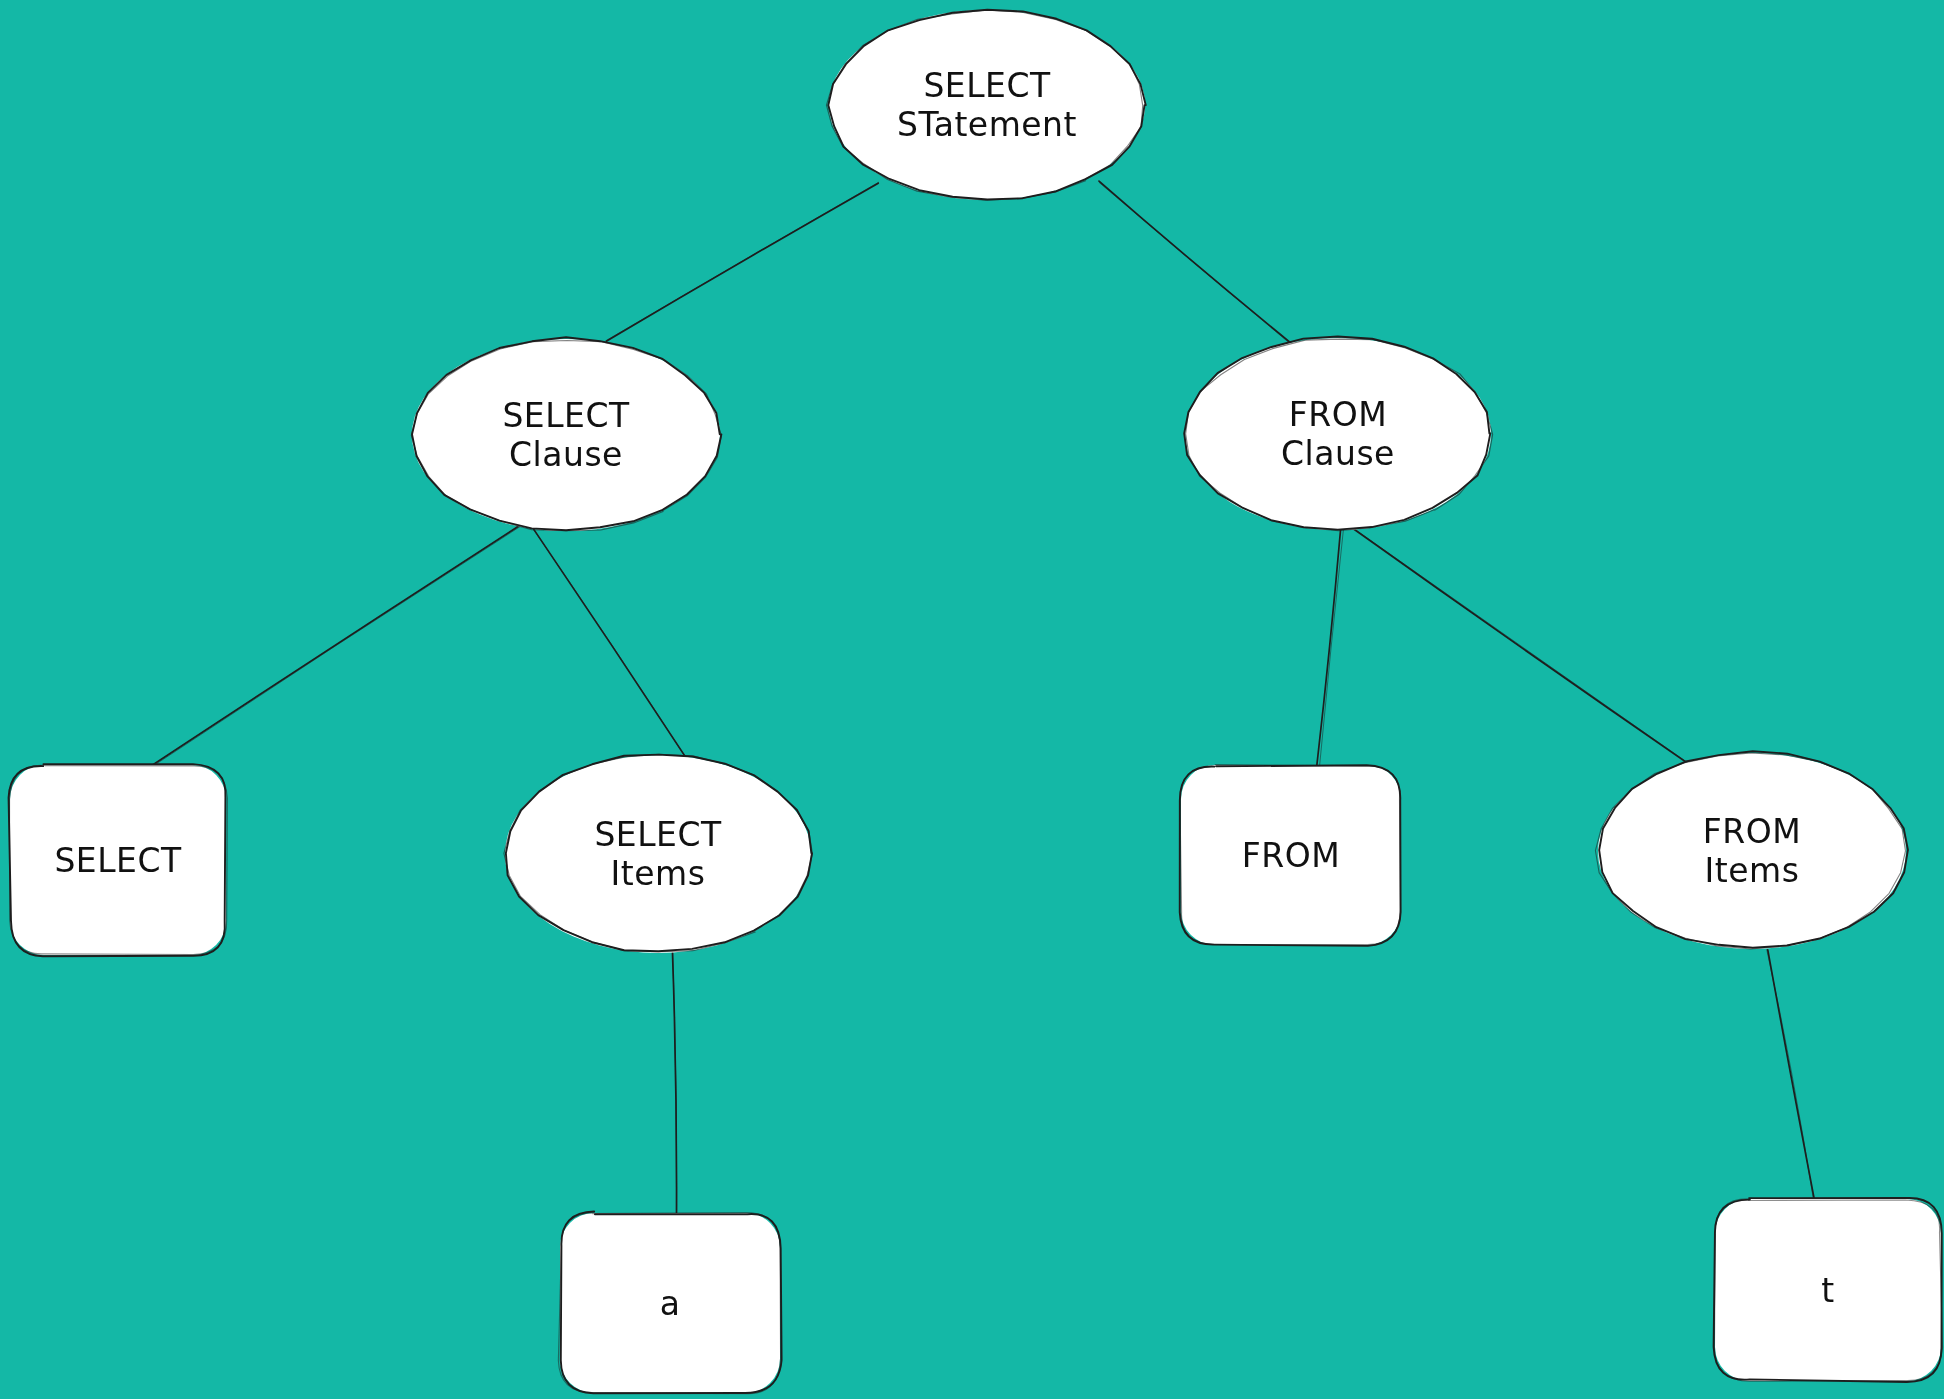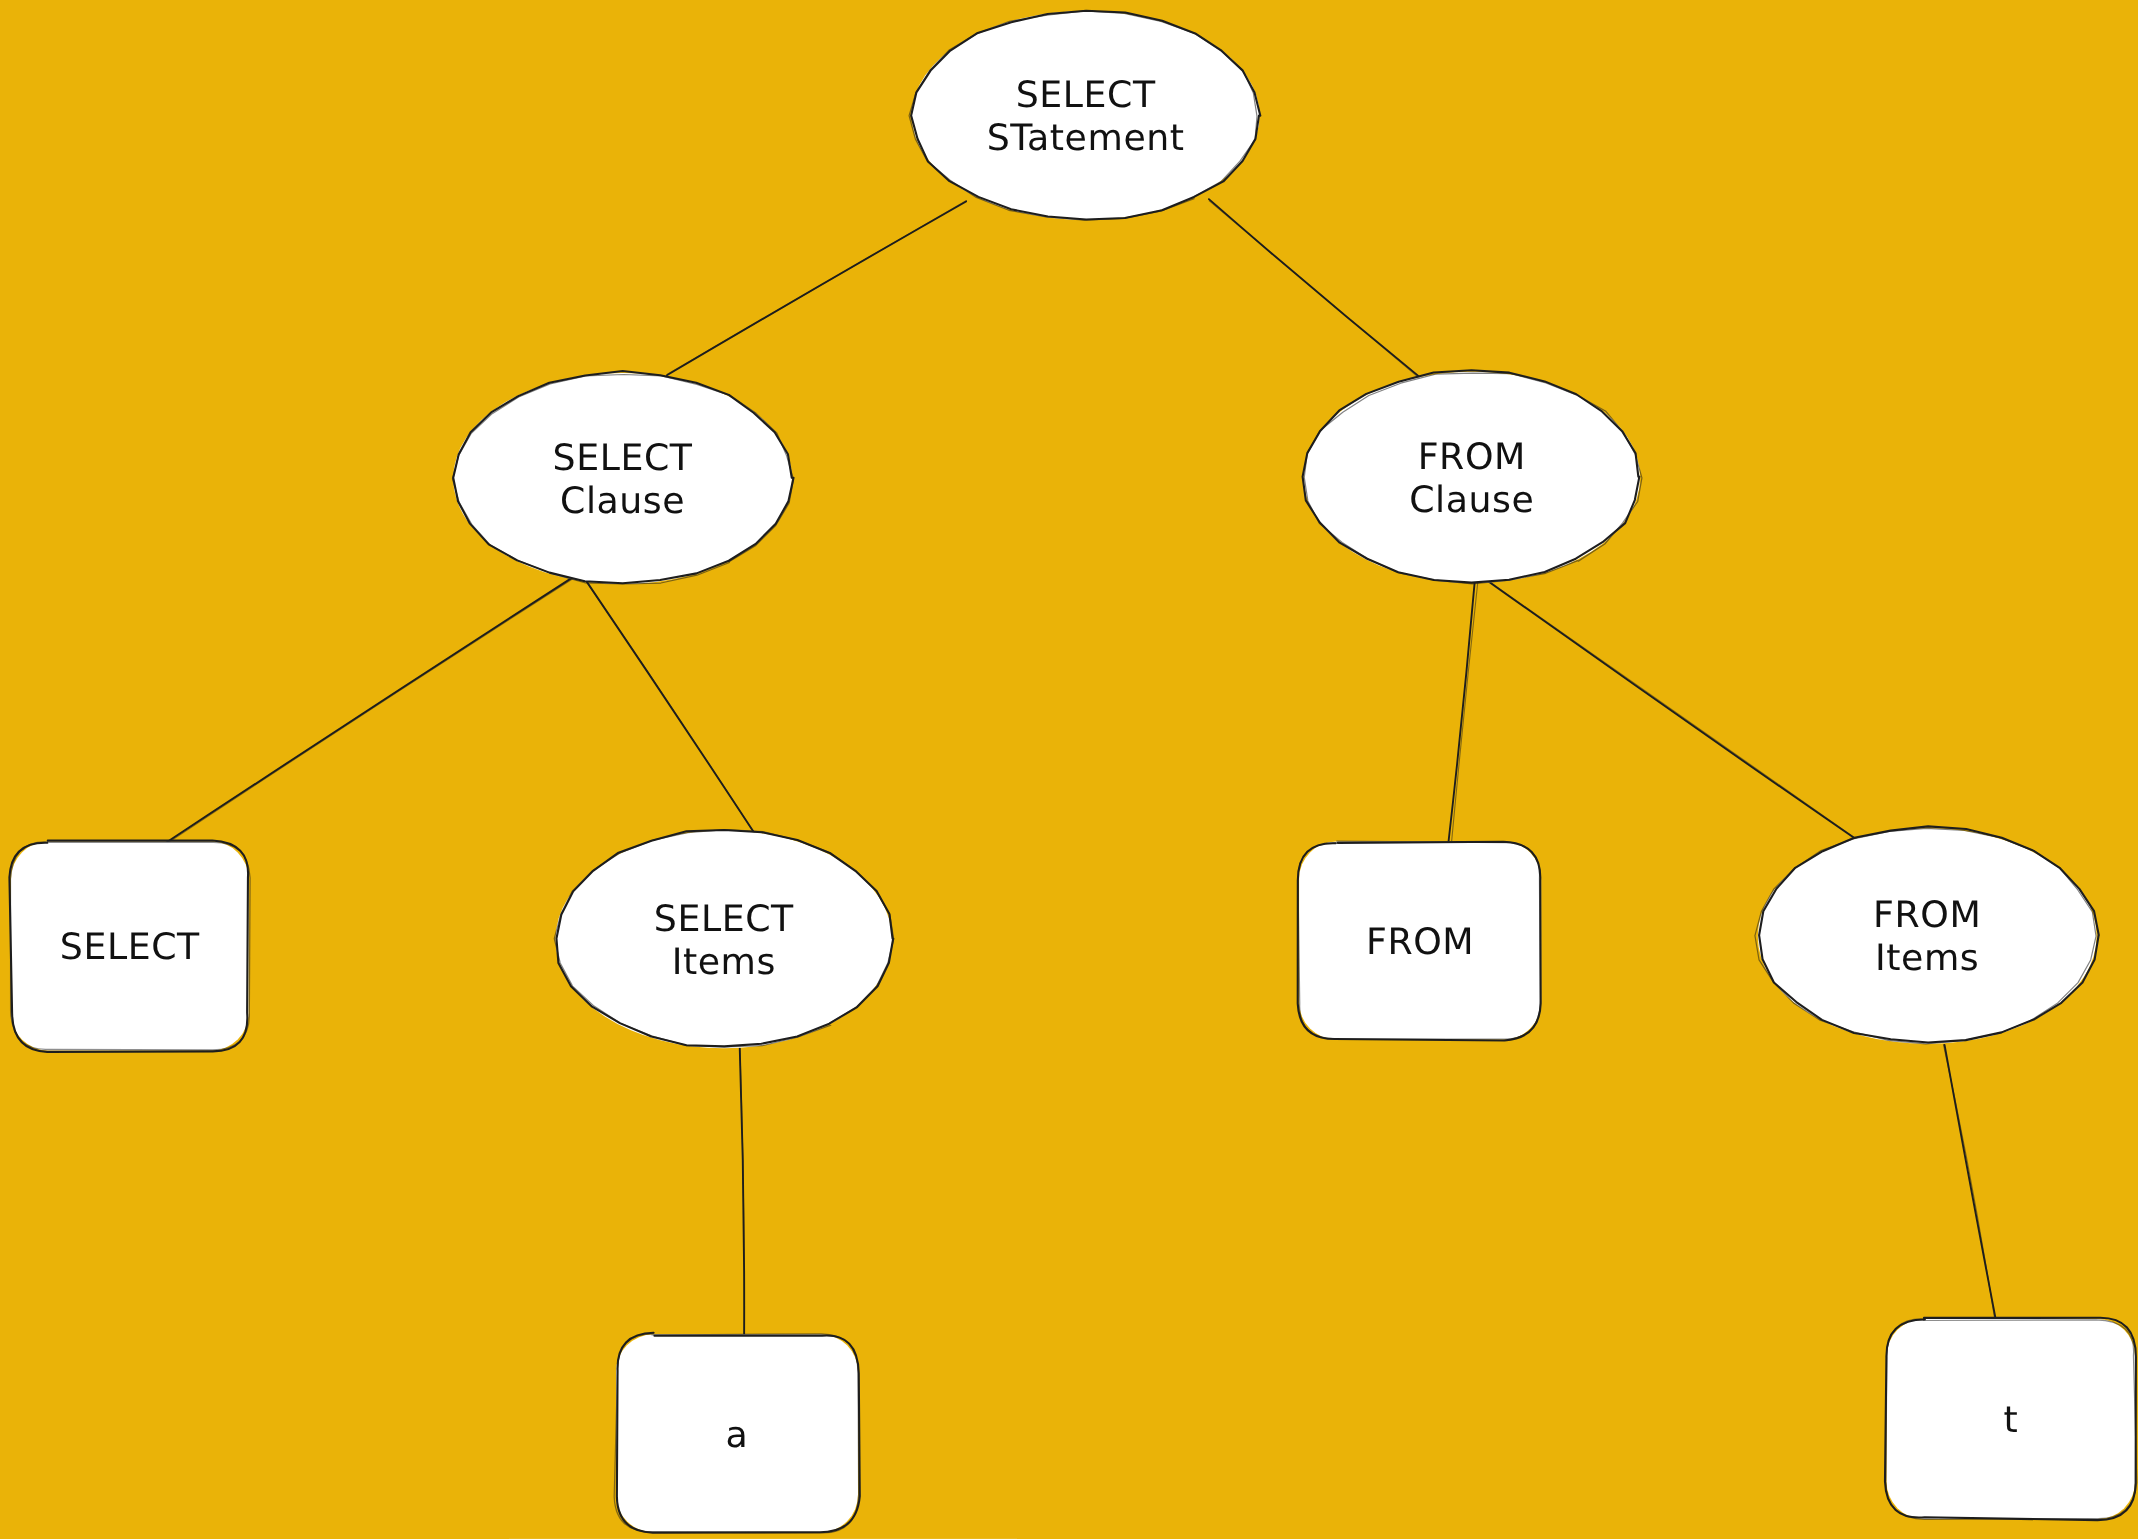--- a/index.html
+++ b/index.html
@@ -5,21 +5,21 @@
 <style>
   html, body {
     margin: 0;
     padding: 0;
     background: #f2f3f5;
   }
   #stage {
     position: relative;
     width: 1944px;
     height: 1399px;
-    background: #eab308;
+    background: #14b8a6;
     overflow: hidden;
   }
   #canvas {
     position: absolute;
     top: 0;
     left: 0;
     width: 1944px;
     height: 1399px;
   }
   .node-label {

